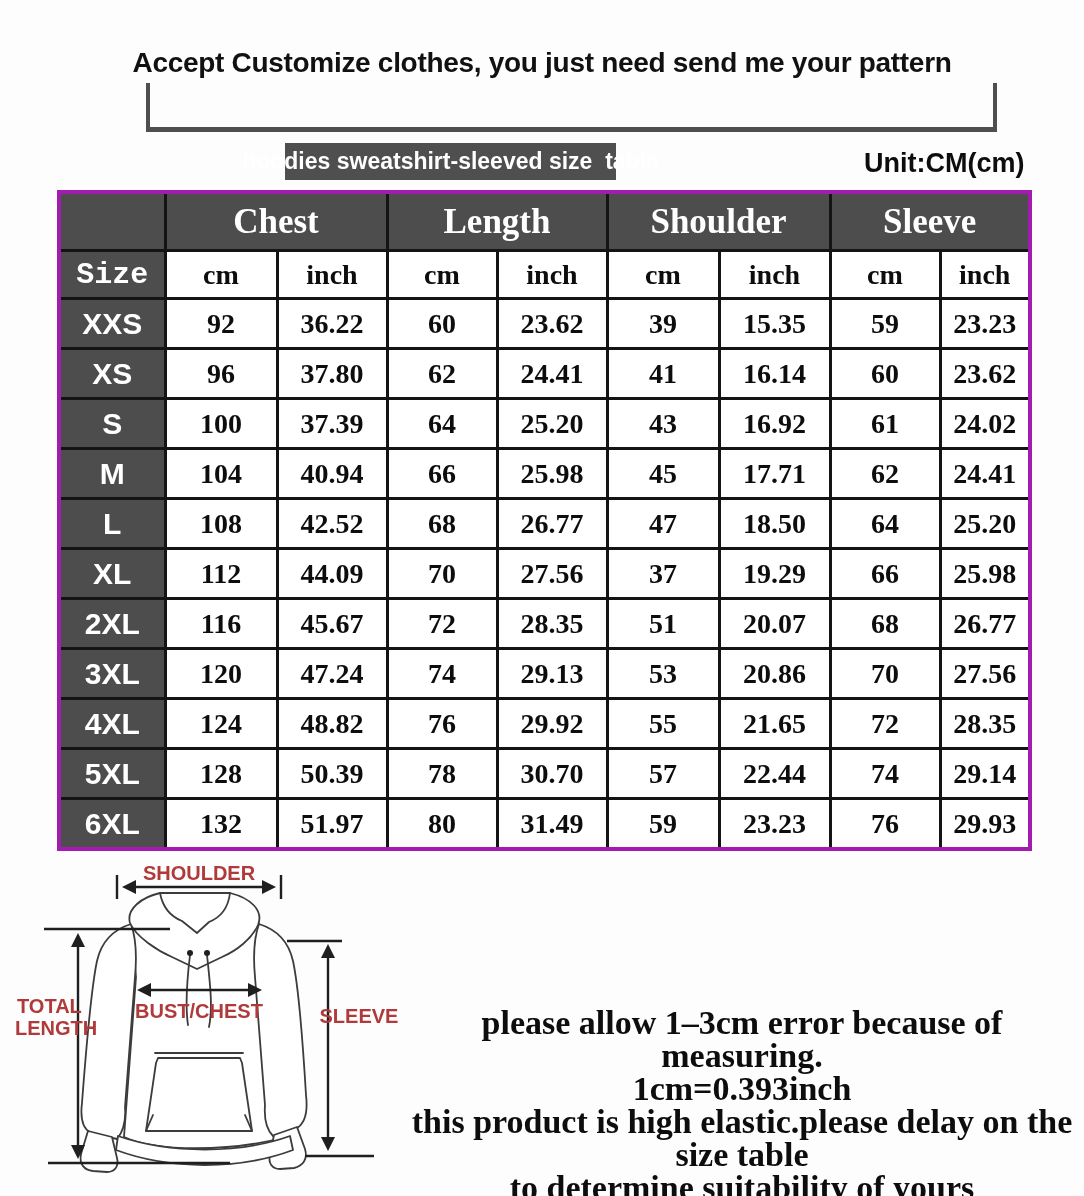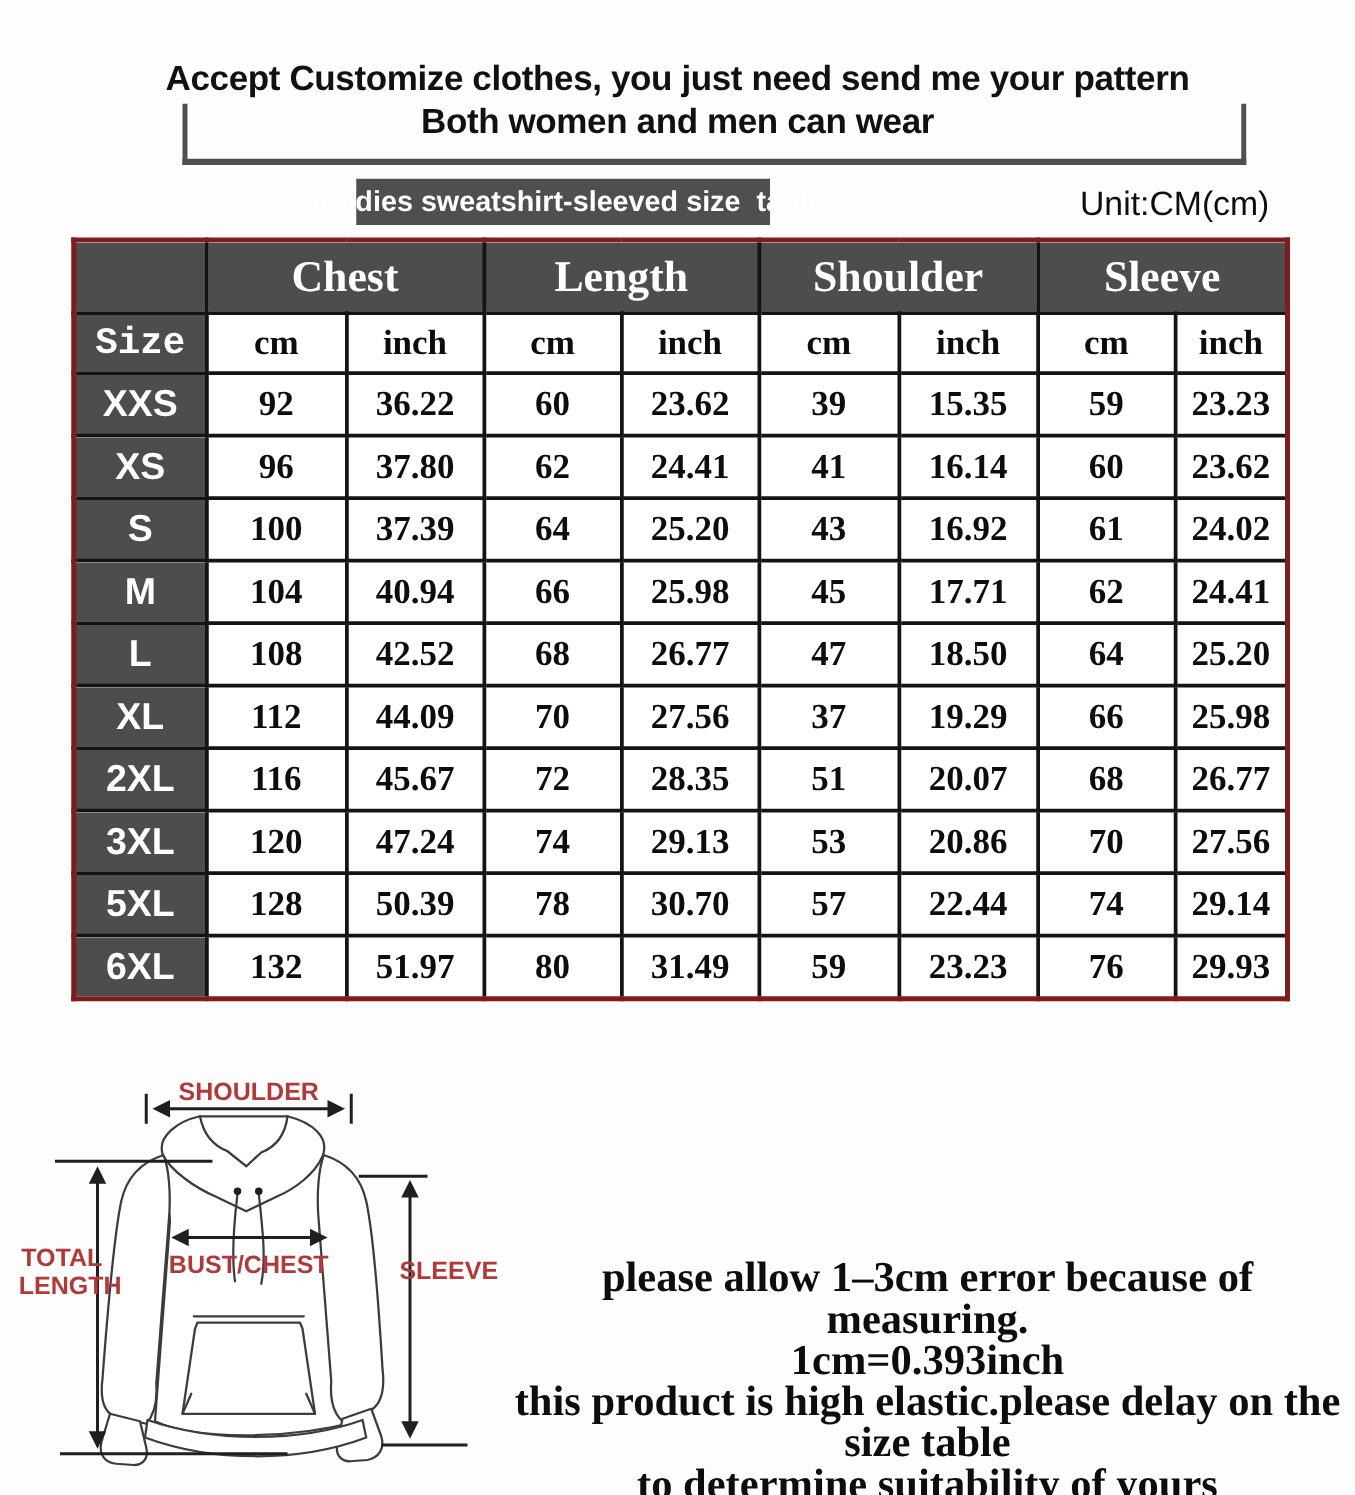--- a/index.html
+++ b/index.html
@@ -19,27 +19,27 @@
     font-weight:bold; font-size:28px; line-height:34px; letter-spacing:-0.3px;
   }
   
   .bar {
     position:absolute; left:285px; top:143px; width:331px; height:37px;
     background:#4f4f4f; color:#fff; font-weight:bold; font-size:23px;
     display:flex; align-items:center; justify-content:center; white-space:pre;
   }
   .unit {
     position:absolute; left:864px; top:148px;
-    font-weight:normal; font-size:27px; color:#0d0d0d;
+    font-weight:bold; font-size:27px; color:#0d0d0d;
   }
   
   table.size {
     position:absolute; left:57px; top:190px; width:971px;
     border-collapse:collapse; table-layout:fixed;
-    background:#fff; border:4px solid #7f1d1d;
+    background:#fff; border:4px solid #a21caf;
   }
   table.size td { border:3px solid #141414; text-align:center; padding:0; overflow:hidden; }
   .dk { background:#4d4d4d; color:#fff; }
   .grp { font-family:"Liberation Serif", serif; font-weight:bold; font-size:35px; height:55px; }
   .sub { font-family:"Liberation Serif", serif; font-weight:bold; font-size:28px; height:45px; color:#0d0d0d; }
   .size-hdr { font-size:30px; font-weight:bold;font-family:Liberation Mono, monospace; }
   td.size-lbl { font-size:30px; font-weight:bold; height:47px; }
   td.val { font-family:"Liberation Serif", serif; font-weight:bold; font-size:28px; color:#0d0d0d; }
   
   .notes {
@@ -54,21 +54,20 @@
   .meas    { stroke:#1f1f1f; stroke-width:2.4; fill:none; }
   .ah      { fill:#1f1f1f; stroke:none; }
   .rlabel  { font-family:"Liberation Sans", sans-serif; font-weight:bold; font-size:20px; }
 </style>
 </head>
 <body>
 
 <div class="bracket"></div>
 <div class="title">
   <div>Accept Customize clothes, you just need send me your pattern</div>
-  <div>Both women and men can wear</div>
 </div>
 
 <div class="bar">hoodies sweatshirt-sleeved size  table</div>
 <div class="unit">Unit:CM(cm)</div>
 
 <table class="size">
   <colgroup>
     <col style="width:106px">
       <col style="width:112px">
       <col style="width:110px">
@@ -181,20 +180,31 @@
         <td class="val">120</td>
         <td class="val">47.24</td>
         <td class="val">74</td>
         <td class="val">29.13</td>
         <td class="val">53</td>
         <td class="val">20.86</td>
         <td class="val">70</td>
         <td class="val">27.56</td>
       </tr>
       <tr>
+        <td class="dk size-lbl">4XL</td>
+        <td class="val">124</td>
+        <td class="val">48.82</td>
+        <td class="val">76</td>
+        <td class="val">29.92</td>
+        <td class="val">55</td>
+        <td class="val">21.65</td>
+        <td class="val">72</td>
+        <td class="val">28.35</td>
+      </tr>
+      <tr>
         <td class="dk size-lbl">5XL</td>
         <td class="val">128</td>
         <td class="val">50.39</td>
         <td class="val">78</td>
         <td class="val">30.70</td>
         <td class="val">57</td>
         <td class="val">22.44</td>
         <td class="val">74</td>
         <td class="val">29.14</td>
       </tr>

